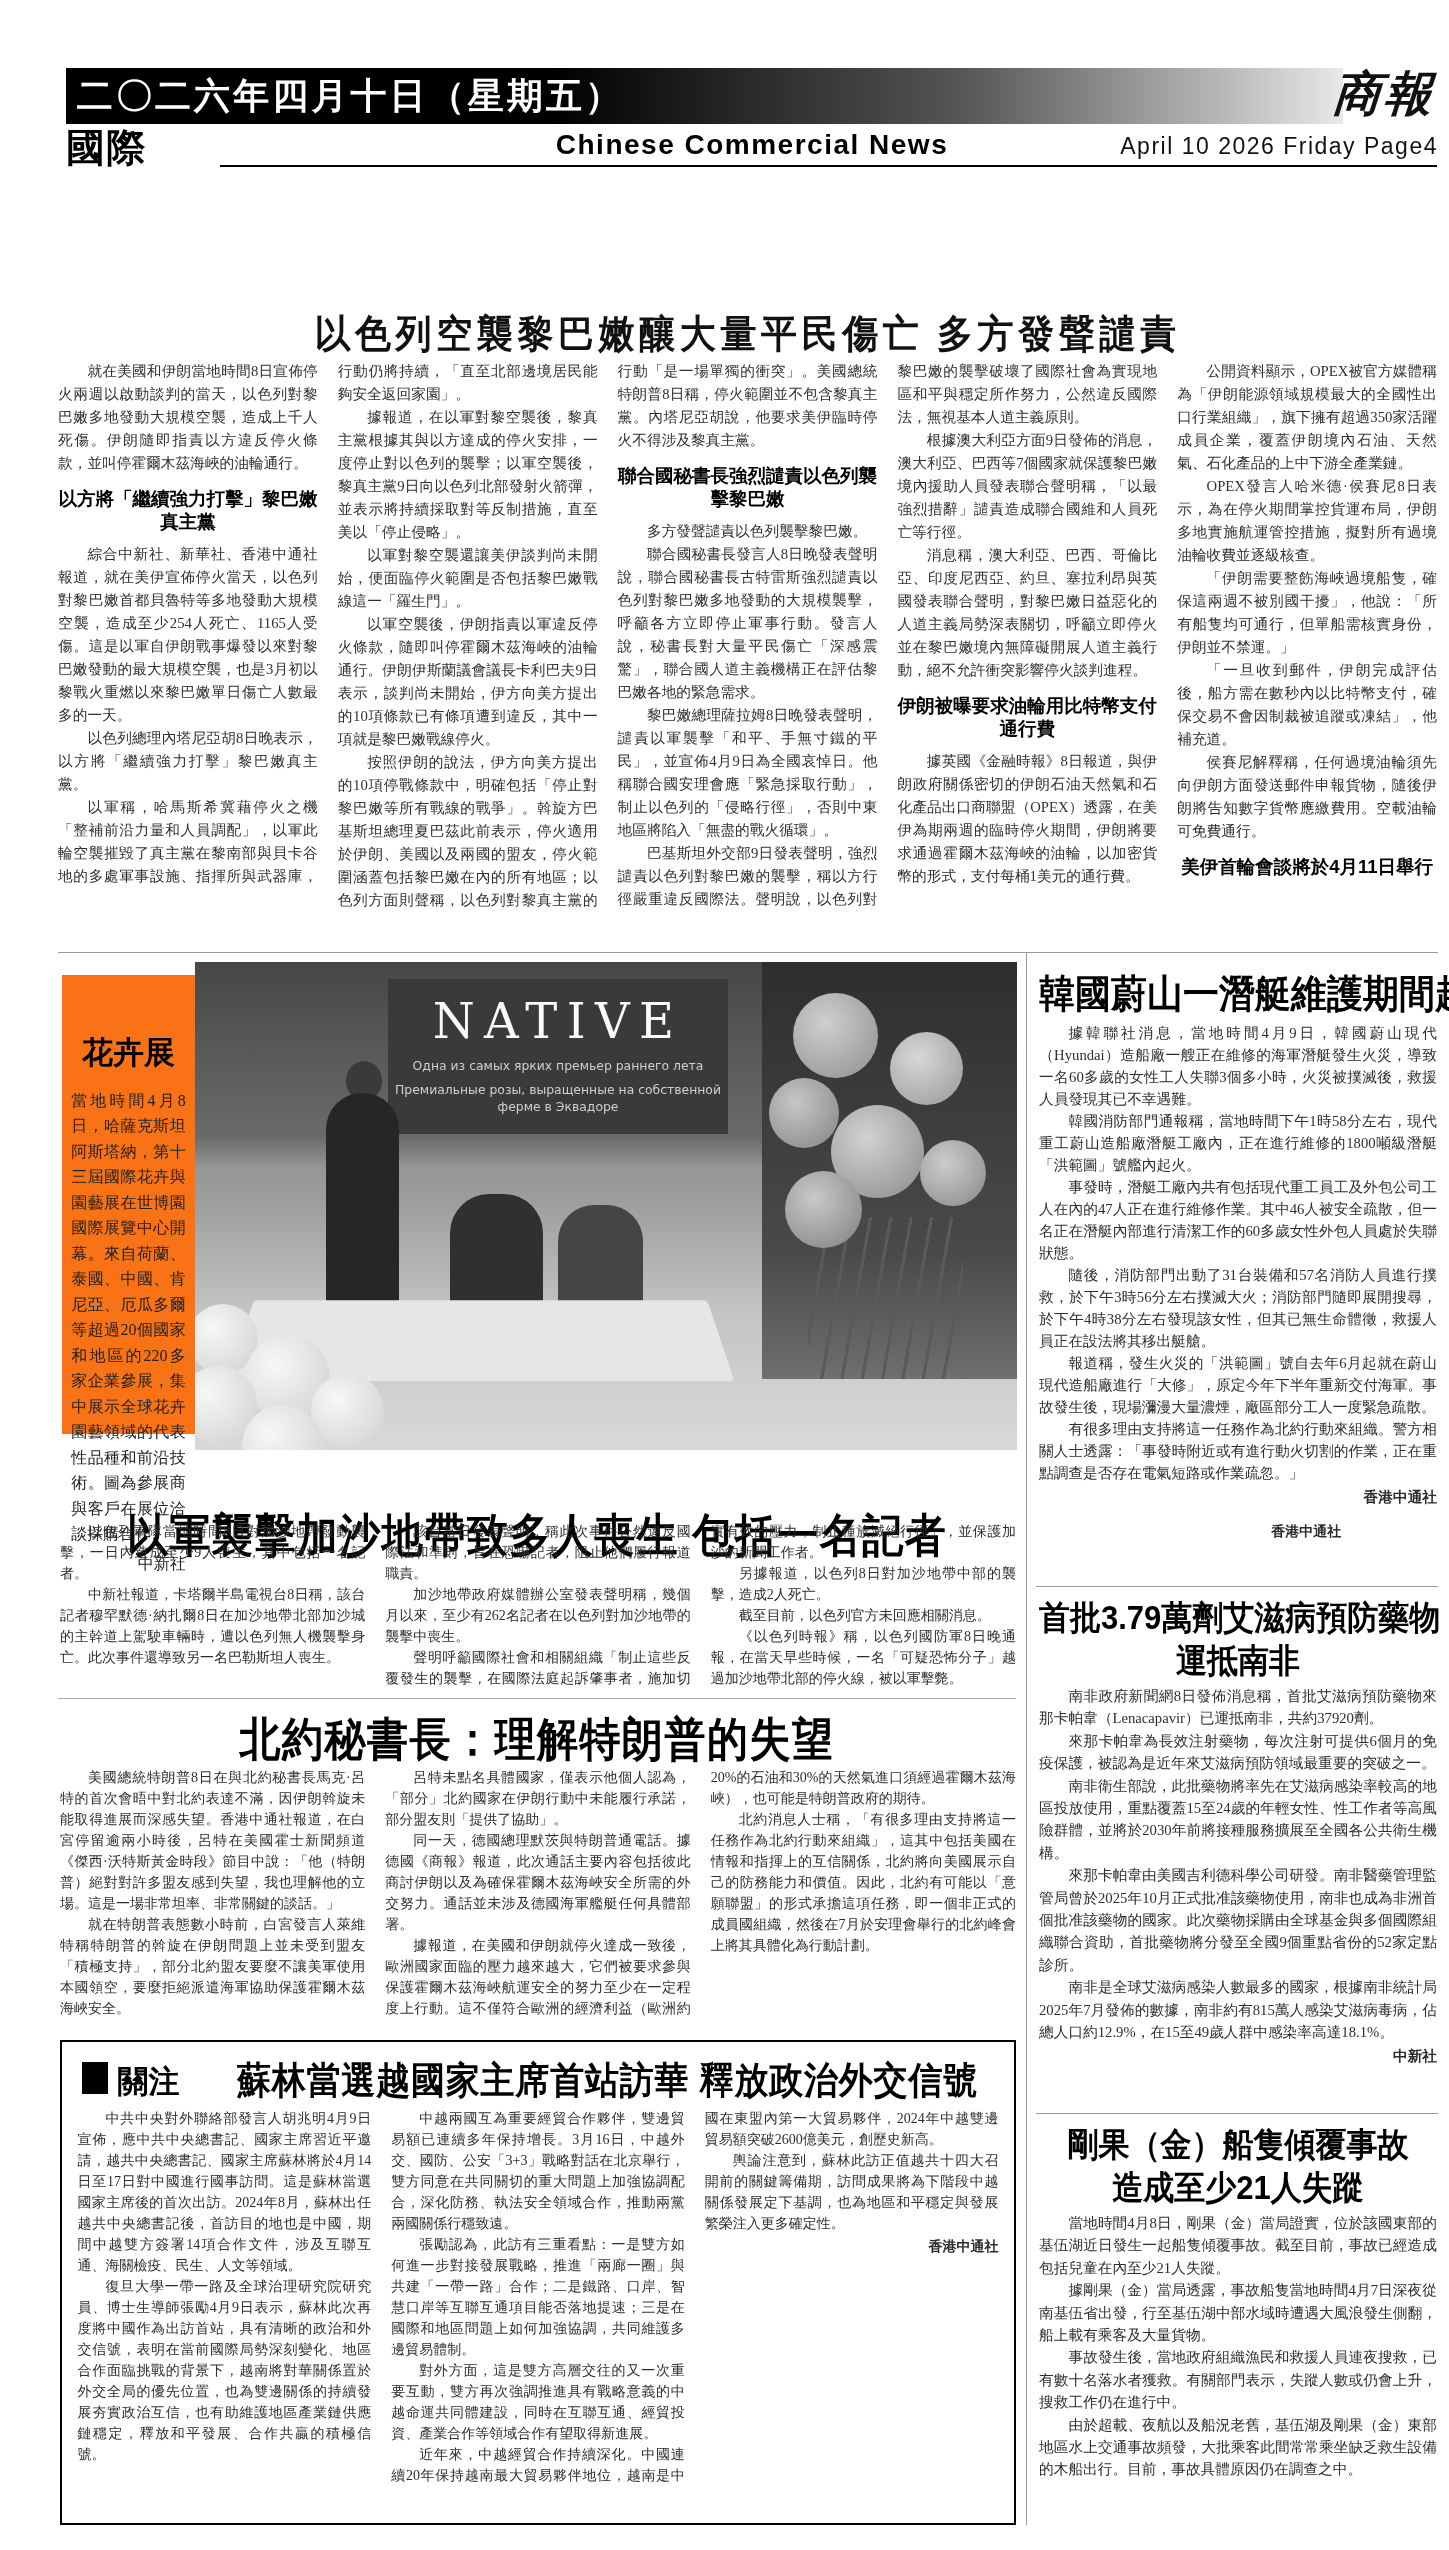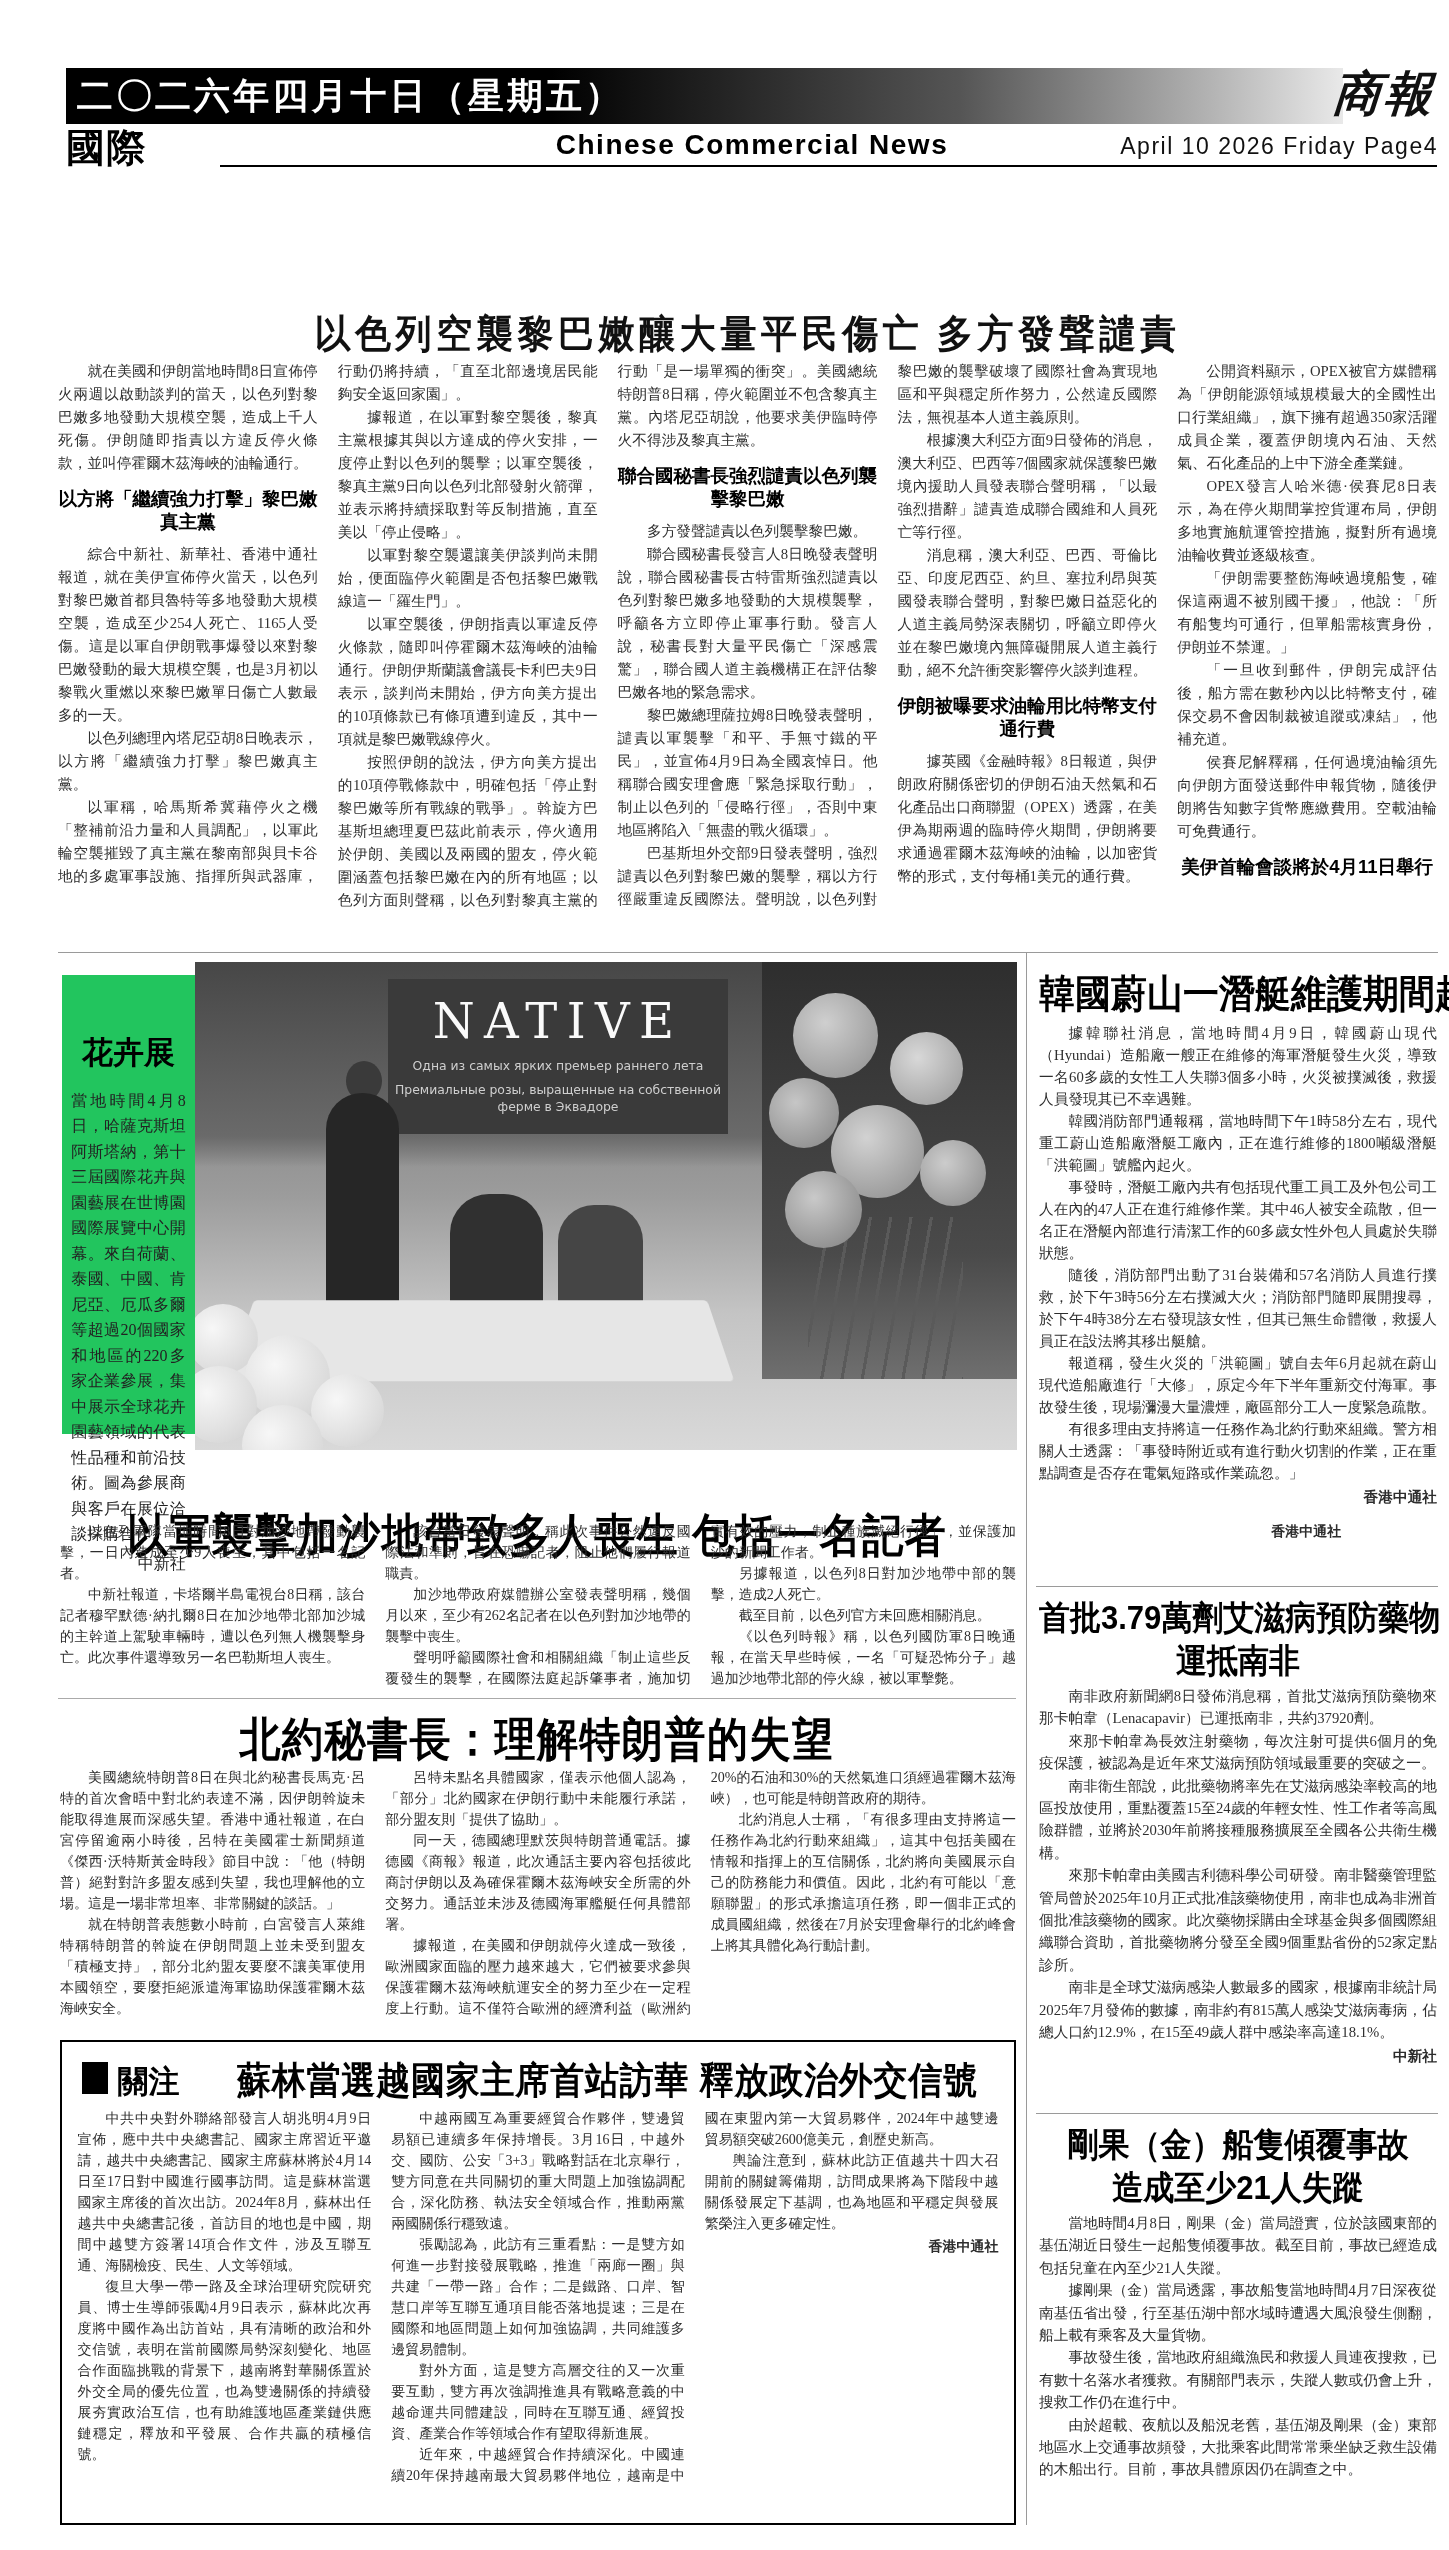--- a/index.html
+++ b/index.html
@@ -30,21 +30,21 @@
     color:#111;letter-spacing:4.6px;transform:scaleY(1.08);transform-origin:center top;white-space:nowrap;}
   .lead-body{position:absolute;left:58px;top:360px;width:1379px;height:573px;
     column-count:5;column-gap:20px;column-fill:auto;
     font-size:14.7px;line-height:23px;text-align:justify;color:#2f2f2f;}
   .bp{margin:0;text-indent:2em;}
   .subhead{font-family:"Liberation Sans",sans-serif;font-weight:900;font-size:18.5px;color:#000;
     text-align:center;text-indent:0;margin:12.4px 0 9.3px;break-inside:avoid;}
   .credit{margin:1.5px 0 0;text-align:right;font-weight:700;text-indent:0;}
   .mid-rule{position:absolute;left:58px;top:952px;width:1379px;height:0.8px;background:#9a9a9a;}
   
-  .photo-caption{position:absolute;left:62px;top:975px;width:133px;height:459px;background:#22c55e;
+  .photo-caption{position:absolute;left:62px;top:975px;width:133px;height:459px;background:#f97316;
     padding:10.8px 9.3px;box-sizing:border-box;}
   .cap-title{font-family:"Liberation Sans",sans-serif;font-weight:900;font-size:31px;color:#000;
     text-align:center;margin:46px 0 14px;}
   .cap-text{font-size:16px;line-height:25.5px;text-align:justify;color:#222;}
   .cap-credit{font-size:16px;text-align:right;margin-top:7.7px;color:#222;}
   .photo{position:absolute;left:195px;top:962px;width:822px;height:488px;overflow:hidden;
     background:linear-gradient(180deg,#707070 0%,#808080 20%,#9c9c9c 48%,#c4c4c4 72%,#d9d9d9 100%);}
   .ph-dark-top{position:absolute;left:0;top:0;right:0;height:42%;
     background:linear-gradient(180deg,#474747,#6a6a6a 85%,rgba(106,106,106,0));}
   .native-box{position:absolute;left:193px;top:17px;width:340px;height:155px;background:#3a3a3a;

